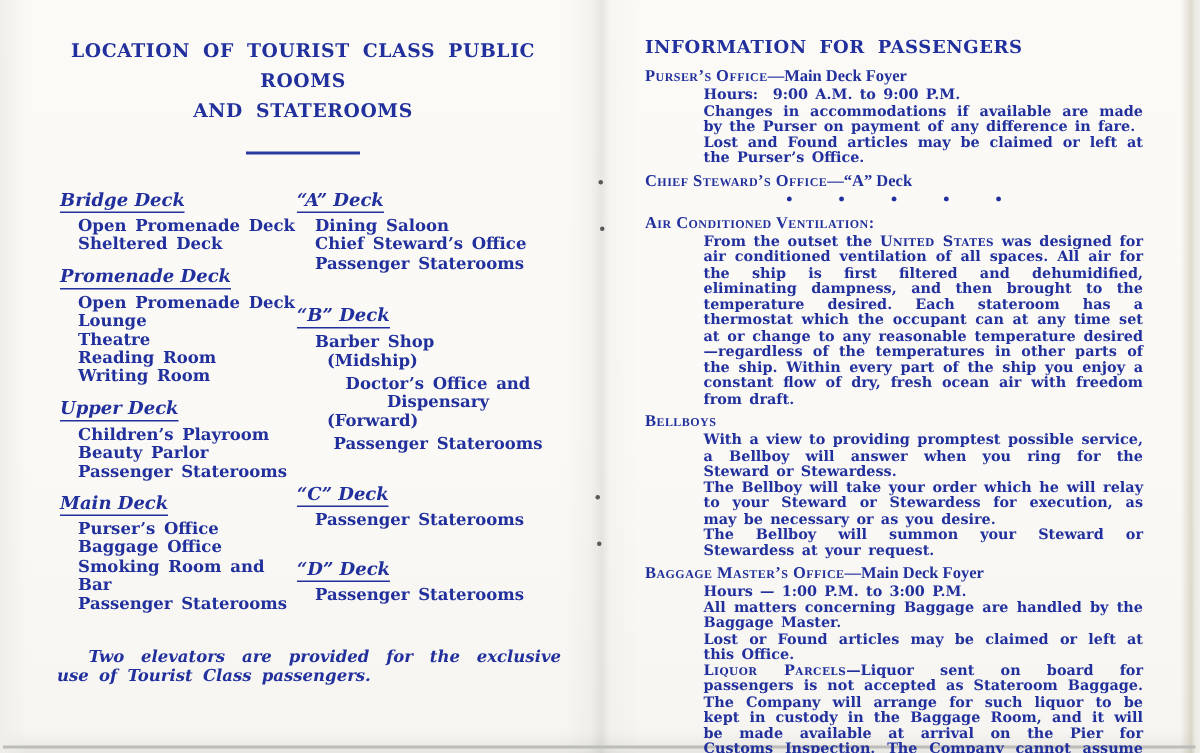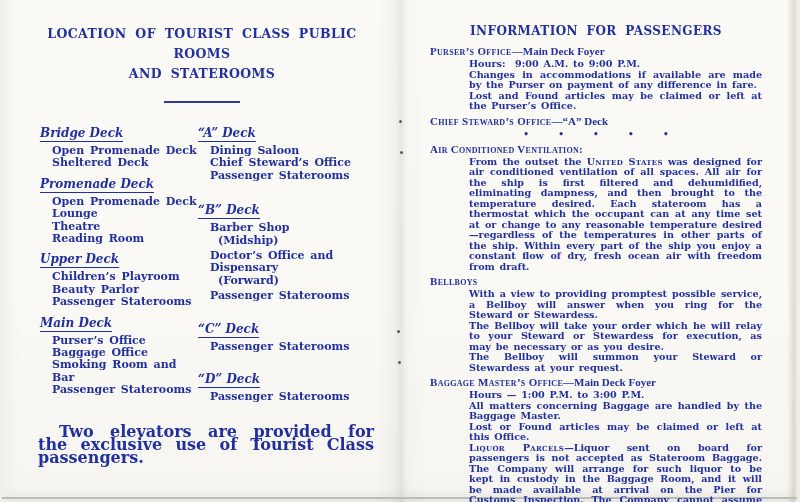--- a/index.html
+++ b/index.html
@@ -26,29 +26,29 @@
   .lp-title{text-align:center;font-size:12.5px;line-height:20px;letter-spacing:0.4px;word-spacing:4px;}
   .rule{width:76px;height:2px;background:#2b39a3;margin:17px auto 0 auto;}
   .cols{display:flex;margin-top:23px;}
   .col1{width:168px;padding-left:10px;box-sizing:border-box;}
   .col2{flex:1;}
   .sec{margin-bottom:7px;}
   .deck{font-size:12px;font-style:italic;margin:0 0 5px 0;}
   .deck span{border-bottom:1.5px solid currentColor;padding-bottom:1px;}
   .item{padding-left:12px;font-size:11px;line-height:12.4px;word-spacing:2px;}
   .item.sub{padding-left:20px;}
-  .item.gap{margin-top:3px;}
+  .item.gap{margin-top:3px;text-align:center;}
   .col2 .secA{margin-bottom:0;}
   .col2 .mtB{margin-top:21px;} .col2 .mtC{margin-top:19px;} .col2 .mtD{margin-top:19px;}
-  .lp-footer{margin:15px 0 0 8px;font-size:16px;line-height:13px;text-indent:21px;
-    text-align:justify;word-spacing:3px;}
+  .lp-footer{margin:15px 0 0 8px;font-size:11px;line-height:13px;text-indent:21px;
+    text-align:justify;word-spacing:3px;font-style:italic;}
 
   
   .rp{position:absolute;left:430px;top:24px;width:332px;}
-  .rp-title{text-align:center;font-size:12px;letter-spacing:0.4px;word-spacing:4px;margin-bottom:7px;}
+  .rp-title{text-align:left;font-size:12px;letter-spacing:0.4px;word-spacing:4px;margin-bottom:7px;}
   .sc{font-variant:small-caps;letter-spacing:0.3px;}
   .rp-h{font-size:11px;line-height:13px;margin:3px 0 1px 0;font-family:Liberation Serif, serif;}
   .rp-b{margin-left:39px;font-size:9.6px;line-height:10.5px;word-spacing:1.5px;}
   .rp-b .para{margin:0;text-align:justify;}
   .rp-b .shortln{white-space:nowrap;}
   .dots{text-align:center;font-size:9px;line-height:11px;word-spacing:26px;margin:1px 0 1px 0;}
 </style>
 </head>
 <body>
 
@@ -75,20 +75,21 @@
           <h3 class="deck"><span>Bridge Deck</span></h3>
           <div class="item">Open Promenade Deck</div>
           <div class="item">Sheltered Deck</div>
         </div>
         <div class="sec">
           <h3 class="deck"><span>Promenade Deck</span></h3>
           <div class="item">Open Promenade Deck</div>
           <div class="item">Lounge</div>
           <div class="item">Theatre</div>
           <div class="item">Reading Room</div>
+          <div class="item">Writing Room</div>
         </div>
         <div class="sec">
           <h3 class="deck"><span>Upper Deck</span></h3>
           <div class="item">Children’s Playroom</div>
           <div class="item">Beauty Parlor</div>
           <div class="item">Passenger Staterooms</div>
         </div>
         <div class="sec">
           <h3 class="deck"><span>Main Deck</span></h3>
           <div class="item">Purser’s Office</div>

